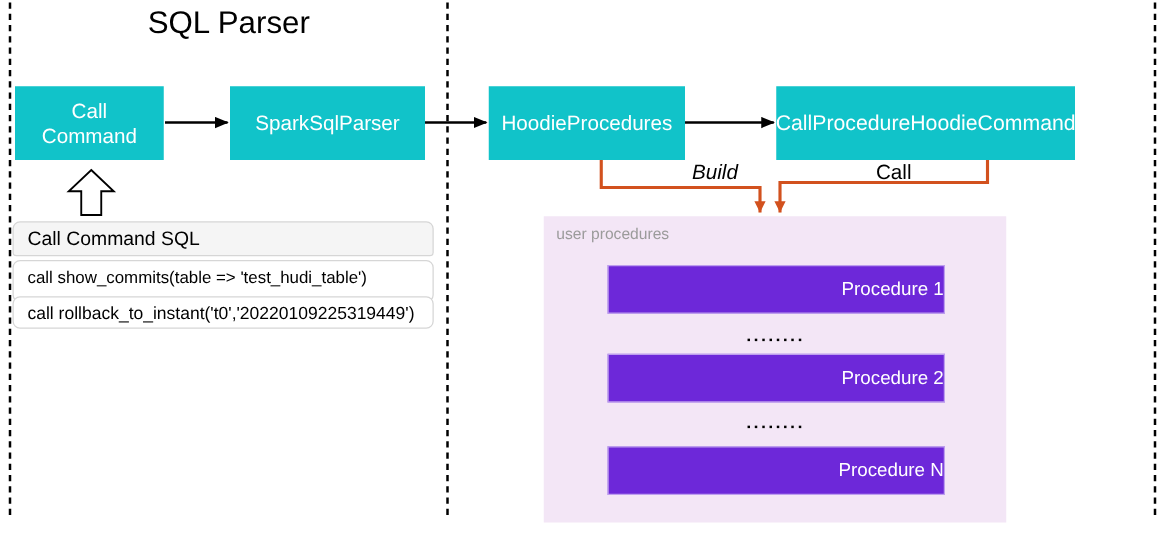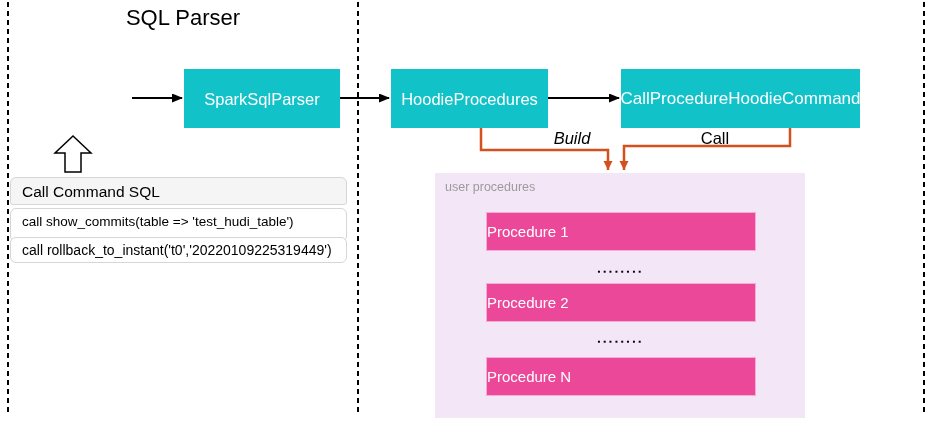--- a/index.html
+++ b/index.html
@@ -5,21 +5,21 @@
   html,body{margin:0;padding:0;background:#fff;}
   #canvas{
     position:relative;
     width:932px;height:443px;
     background:#fff;
     font-family:"Liberation Sans",sans-serif;
     overflow:hidden;
   }
   .abs{position:absolute;}
   .section-title{
-    font-size:22px;color:#000;text-align:center;line-height:24px;
+    font-size:25px;color:#000;text-align:center;line-height:24px;
   }
   .node{
     background:#11c3c9;color:#fff;
     display:flex;align-items:center;justify-content:center;
     text-align:center;font-size:16.5px;line-height:20px;
   }
   #node-call-command{left:12px;top:69px;width:119px;height:59px;}
   #node-call-command span{display:inline-block;max-width:92px;}
   #node-sparksqlparser{left:184px;top:69px;width:156px;height:59px;}
   #node-hoodieprocedures{left:391px;top:69px;width:157px;height:59px;}
@@ -42,43 +42,46 @@
   
   #user-procedures{
     left:435px;top:173px;width:370px;height:245px;
     background:#f3e6f6;
   }
   #user-procedures-label{
     left:10px;top:7px;font-size:12.5px;color:#9b9b9b;
   }
   .proc-node{
     left:51px;width:270px;height:39px;
-    background:#ec4899;border:1px solid rgba(255,255,255,0.55);
+    background:#6d28d9;border:1px solid rgba(255,255,255,0.55);
     box-sizing:border-box;
     color:#fff;font-size:15px;
-    display:flex;align-items:center;justify-content:flex-start;text-align:center;
+    display:flex;align-items:center;justify-content:flex-end;text-align:center;
   }
   #proc-1{top:39px;}
   #proc-2{top:110px;}
   #proc-n{top:184px;}
   .dots{
     left:51px;width:270px;text-align:center;
     font-size:8px;letter-spacing:3px;color:#000;line-height:10px;
   }
   #dots-1{top:94px;}
   #dots-2{top:164px;}
   #connector-layer{left:0;top:0;pointer-events:none;}
 </style>
 </head>
 <body>
 
 <div id="canvas">
 
   <div class="abs section-title" style="left:8px;top:6px;width:350px;">SQL Parser</div>
 
+  <div class="abs node" id="node-call-command">
+    <span>Call Command</span>
+  </div>
   <div class="abs node" id="node-sparksqlparser">
     <span>SparkSqlParser</span>
   </div>
   <div class="abs node" id="node-hoodieprocedures">
     <span>HoodieProcedures</span>
   </div>
   <div class="abs node" id="node-callprocedurehoodiecommand">
     <span>CallProcedureHoodieCommand</span>
   </div>
 

